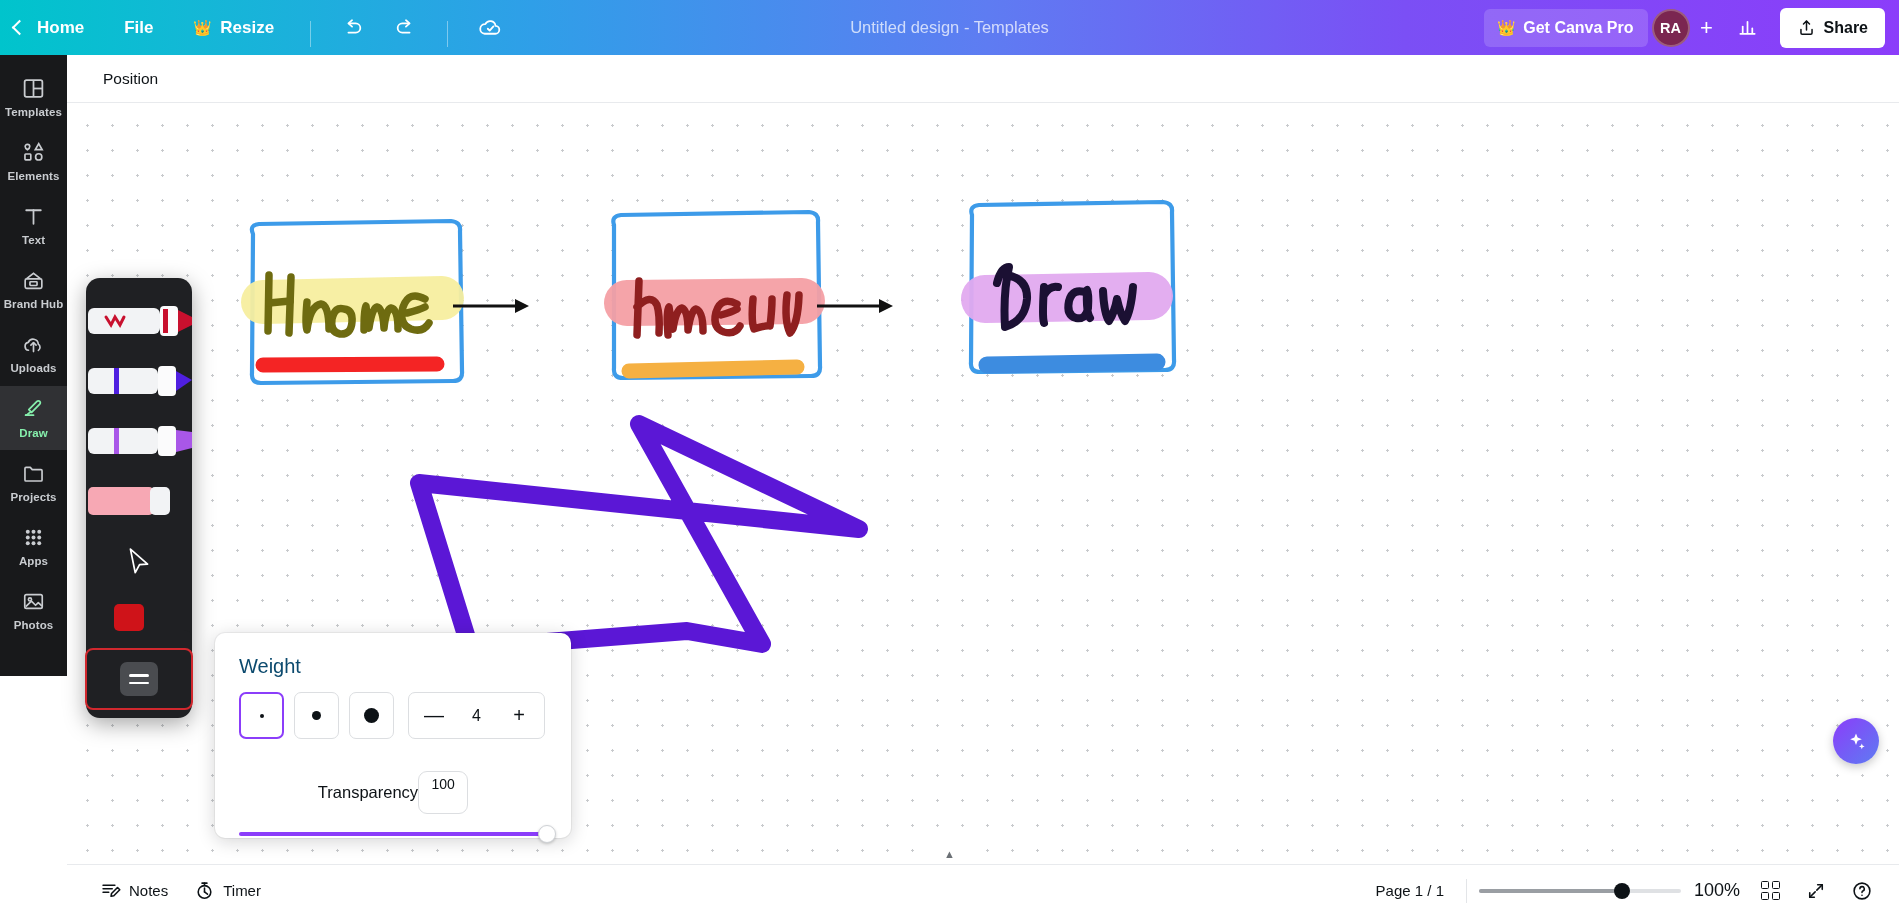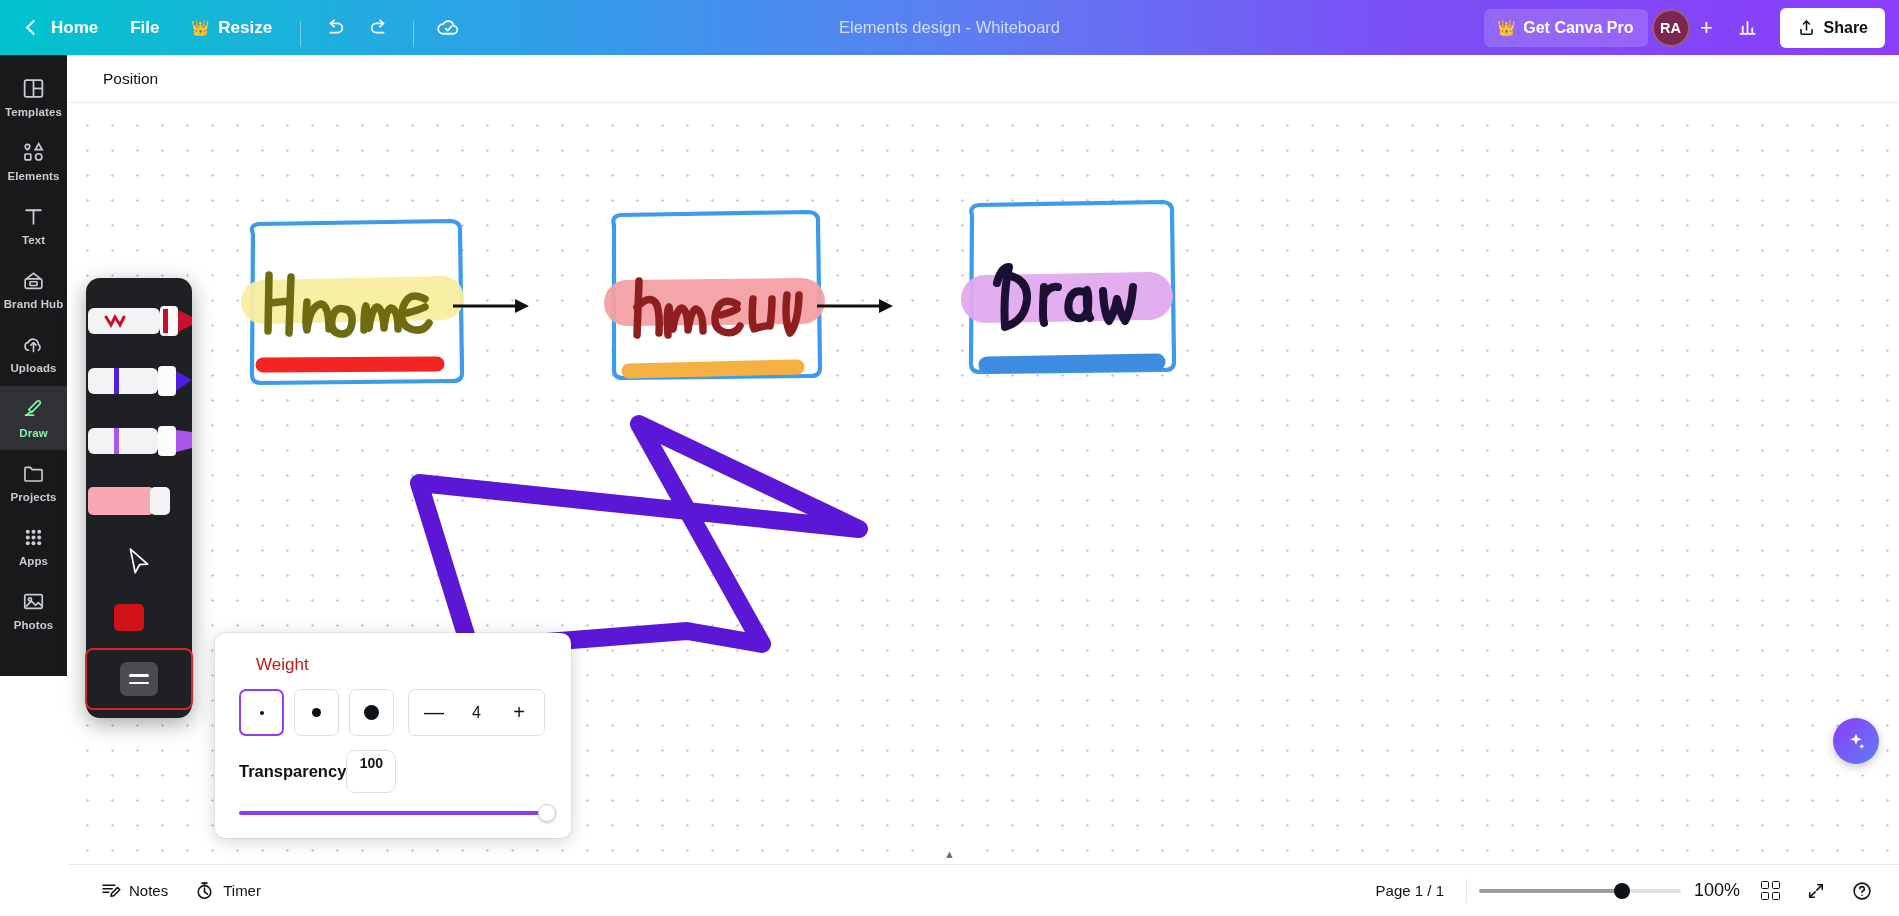--- a/index.html
+++ b/index.html
@@ -10,21 +10,21 @@
     background: #fff;
   }
   #app { position: relative; width: 1899px; height: 916px; }
 
   
   .topbar {
     position: absolute; top: 0; left: 0; width: 1899px; height: 55px;
     background: linear-gradient(90deg, #00c4cc 0%, #13b8d6 10%, #2f9fe8 28%, #5e7cf2 52%, #7b4ff5 74%, #8b3dfa 100%);
     display: flex; align-items: center; color: #fff; z-index: 40;
   }
-  .tb-left { display: flex; align-items: flex-end; padding-left: 14px; gap: 4px; }
+  .tb-left { display: flex; align-items: flex-end; gap: 12px; }
   .tb-btn {
     display: flex; align-items: center; gap: 8px;
     height: 38px; padding: 0 14px; border-radius: 6px;
     font-size: 17px; font-weight: bold; color: #fff; cursor: pointer;
     white-space: nowrap;
   }
   .chev-left { width: 11px; height: 11px; border-left: 2.4px solid #fff; border-bottom: 2.4px solid #fff; transform: rotate(45deg); display:inline-block; margin-right:4px;}
   .crown { font-size: 15px; color: #ffd02f; }
   .divider-v { width: 1px; height: 26px; background: rgba(255,255,255,.4); margin: 0 10px; }
   .icon-btn {
@@ -133,36 +133,36 @@
   }
   .wline { background: #fff; border-radius: 2px; }
 
   
   .popup {
     position: absolute; left: 215px; top: 633px; width: 356px; height: 205px;
     background: #fff; border-radius: 10px; z-index: 45;
     box-shadow: 0 3px 18px rgba(14,19,24,.18), 0 0 0 1px rgba(14,19,24,.05);
     padding: 22px 24px;
   }
-  .pop-title { font-size: 17px; color: #b91c1c; margin-bottom: 14px; margin-left: 17px; }
+  .pop-title { font-size: 20px; color: #0c4a6e; margin-bottom: 14px; }
   .weight-row { display: flex; align-items: center; gap: 10px; }
   .wbtn {
     width: 45px; height: 47px; border: 1.4px solid #dcdee1; border-radius: 7px;
     background: #fff; display: flex; align-items: center; justify-content: center; cursor: pointer;
   }
   .wbtn.sel { border: 2.2px solid #8b3dfa; }
   .wdot { background: #0d1216; border-radius: 50%; }
   .stepper {
     width: 137px; height: 47px; border: 1.4px solid #dcdee1; border-radius: 7px;
     display: flex; align-items: center; justify-content: space-between; padding: 0 14px;
     font-size: 16px; color: #0d1216; margin-left: 4px;
   }
   .step-ic { font-size: 20px; cursor: pointer; width: 22px; text-align: center; user-select: none; }
   .trans-row {
-    display: flex; align-items: center; justify-content: flex-start; margin-top: 14px; font-weight: bold;
+    display: flex; align-items: center; justify-content: center; margin-top: 32px;
   }
   .trans-label { font-size: 16.5px; color: #0d1216; }
   .trans-val {
     width: 50px; height: 43px; border: 1.2px solid #dcdee1; border-radius: 9px;
     font-size: 14px; color: #0d1216; text-align: center; line-height: 25px; cursor: text;
   }
   .slider-track {
     position: relative; margin-top: 18px; height: 4px; width: 100%;
     background: #8b3dfa; border-radius: 3px; cursor: pointer;
   }
@@ -245,21 +245,21 @@
       </div>
       <div class="divider-v"></div>
       <div class="icon-btn">
         <svg width="25" height="25" viewBox="0 0 24 24" fill="none" stroke="#fff" stroke-width="1.7" stroke-linecap="round" stroke-linejoin="round">
           <path d="M6.5 18h10a3.8 3.8 0 0 0 .3-7.6A5.2 5.2 0 0 0 7 8.8 3.9 3.9 0 0 0 6.5 18z"></path>
           <polyline points="9.4,13.2 11.2,15 14.8,11"></polyline>
         </svg>
       </div>
     </div>
 
-    <div class="tb-title">Elements design - Whiteboard</div>
+    <div class="tb-title">Untitled design - Templates</div>
 
     <div class="tb-right">
       <div class="pro-btn">
         <span class="crown">👑</span>
         <span>Get Canva Pro</span>
       </div>
       <div class="avatar">RA</div>
       <div class="plus-btn">+</div>
       <div class="icon-btn">
         <svg width="23" height="23" viewBox="0 0 24 24" fill="none" stroke="#fff" stroke-width="1.8" stroke-linecap="round">

